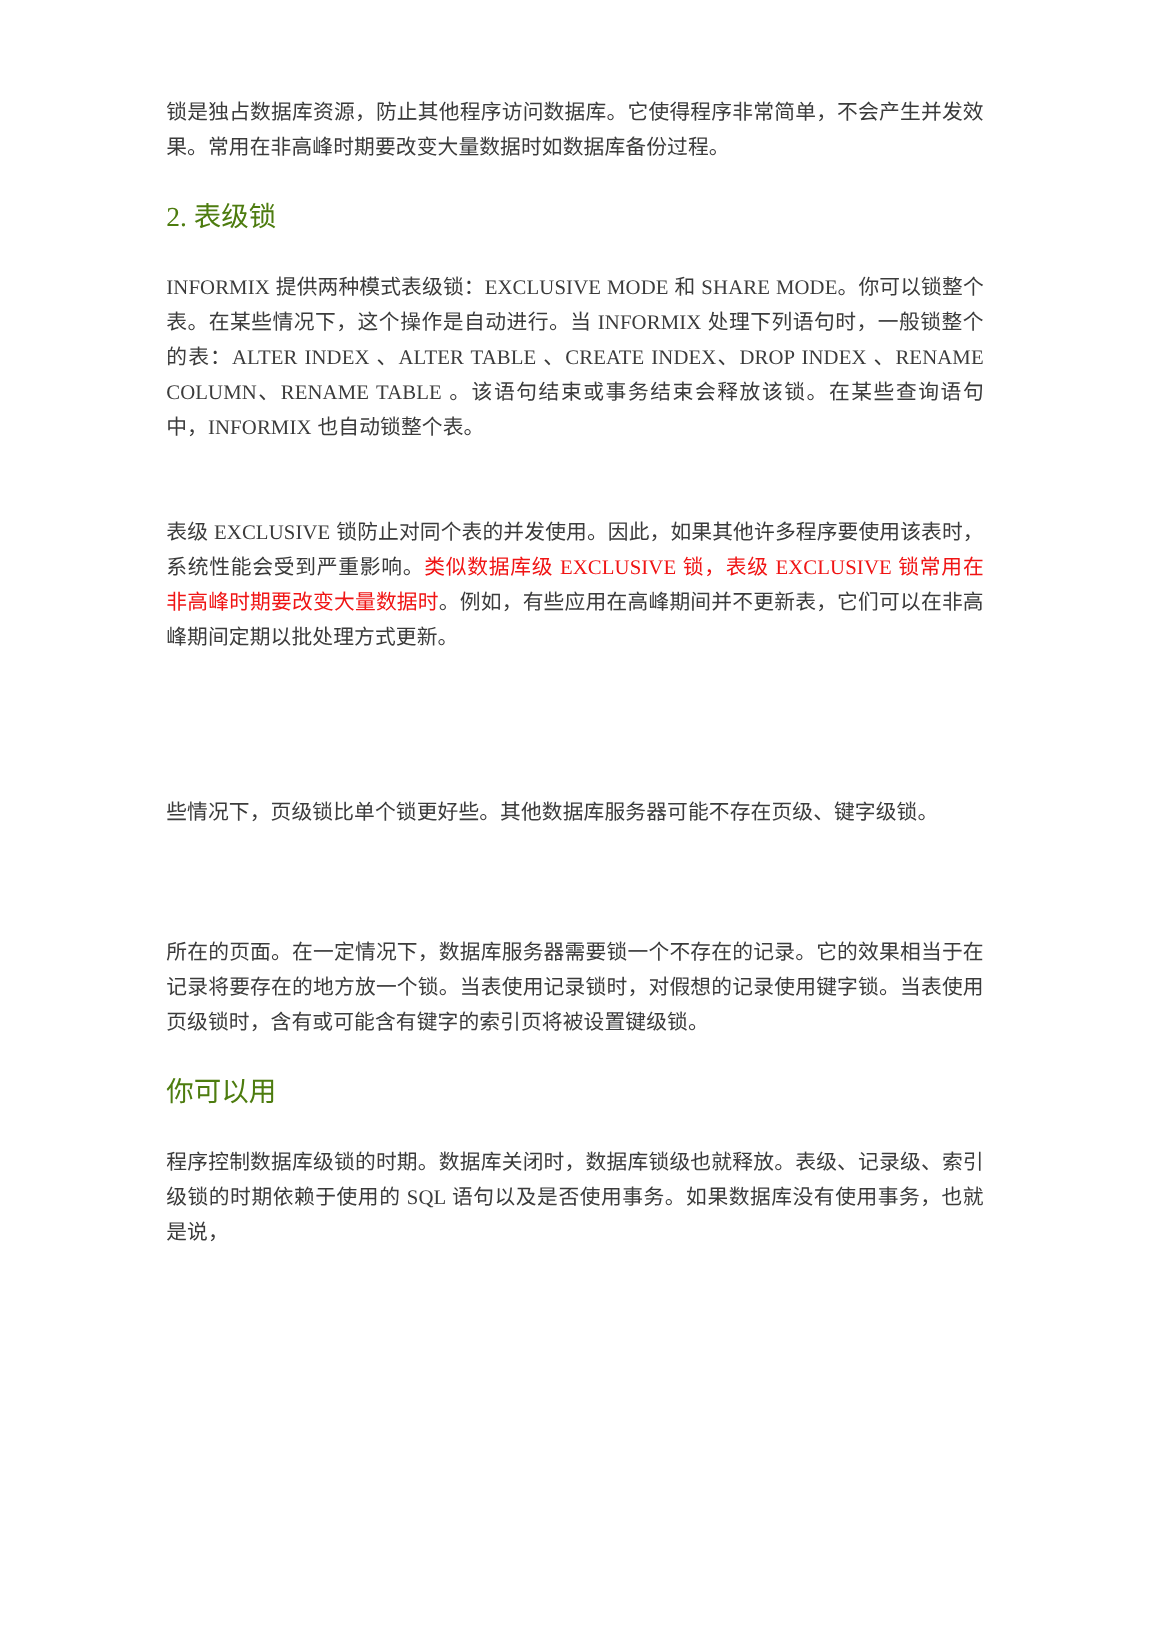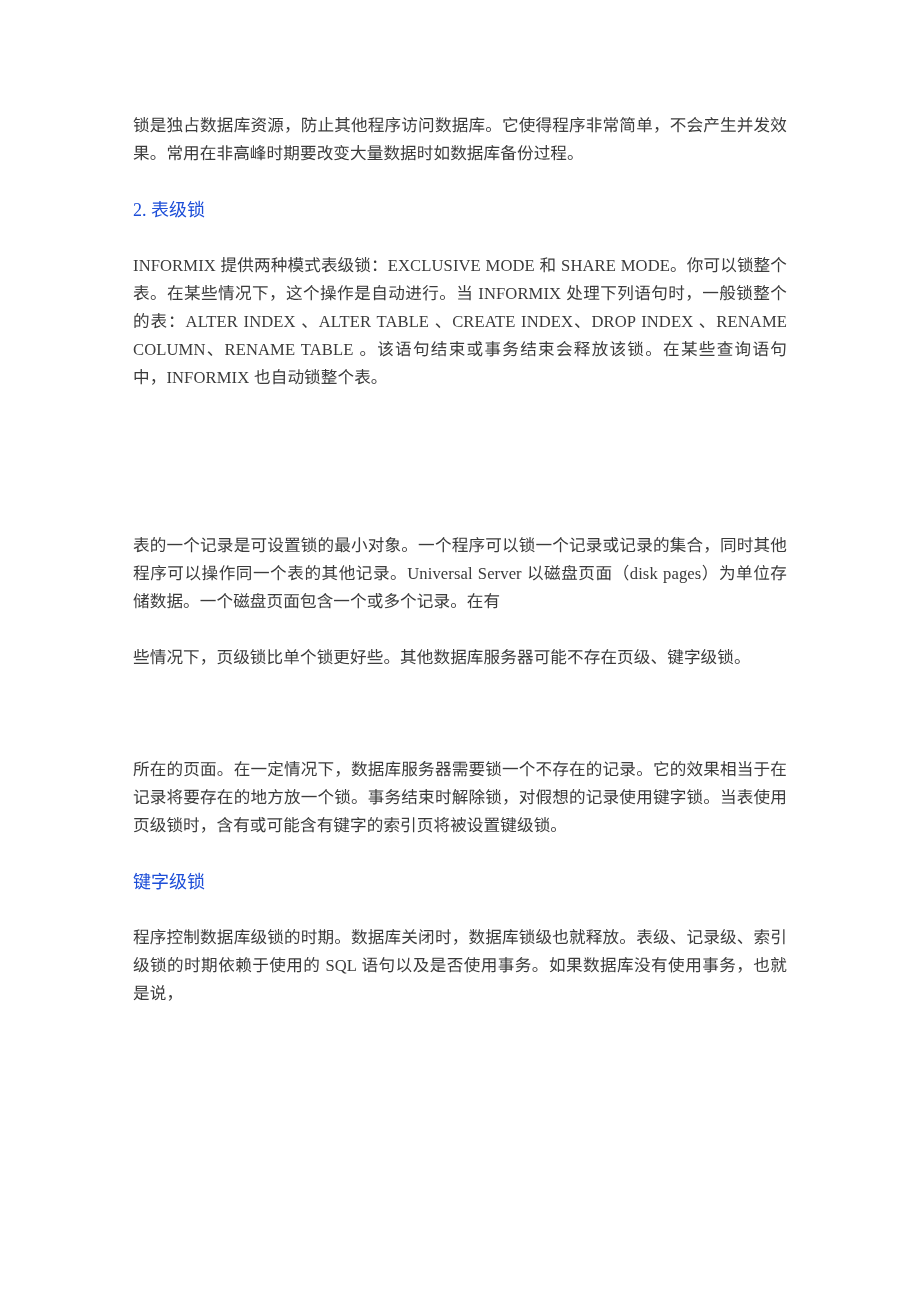--- a/index.html
+++ b/index.html
@@ -16,21 +16,21 @@
     color: #3b3b3b;
     -webkit-font-smoothing: antialiased;
   }
 
   .page {
     position: relative;
     width: 793px;
     height: 1302px;
     background: #ffffff;
     box-sizing: border-box;
-    padding: 112px 133px 0 133px;
+    padding: 76px 133px 0 133px;
   }
 
   .doc-body {
     width: 654px;
   }
 
   p.para {
     margin: 0 0 0 0;
     font-size: 16.6px;
     line-height: 28px;
@@ -39,24 +39,24 @@
     color: #3b3b3b;
     letter-spacing: 0.1px;
     word-spacing: 0.5px;
   }
 
   
   .gap-lg { height: 28px; }
 
   p.heading {
     margin: 0;
-    font-size: 18px;
+    font-size: 22px;
     line-height: 28px;
     text-align: left;
-    color: #1d4ed8;
+    color: #4d7c0f;
   }
 
   .red {
     color: #f01414;
   }
 </style>
 </head>
 <body>
 
 <div class="page">
@@ -70,47 +70,47 @@
 
     <div class="gap-lg"></div>
 
     <p class="para">INFORMIX 提供两种模式表级锁：EXCLUSIVE MODE  和 SHARE MODE。你可以锁整个表。在某些情况下，这个操作是自动进行。当 INFORMIX 处理下列语句时，一般锁整个的表：ALTER INDEX 、ALTER TABLE 、CREATE INDEX、DROP INDEX 、RENAME COLUMN、RENAME TABLE 。该语句结束或事务结束会释放该锁。在某些查询语句中，INFORMIX 也自动锁整个表。</p>
 
     <div class="gap-lg"></div>
 
 
     <div class="gap-lg"></div>
 
+    <p class="para"><span>表级 EXCLUSIVE 锁防止对同个表的并发使用。因此，如果其他许多程序要使用该表时，系统性能会受到严重影响。</span><span class="red">类似数据库级 EXCLUSIVE  锁，表级 EXCLUSIVE 锁常用在非高峰时期要改变大量数据时</span><span>。例如，有些应用在高峰期间并不更新表，它们可以在非高峰期间定期以批处理方式更新。</span></p>
 
     <div class="gap-lg"></div>
 
 
     <div class="gap-lg"></div>
 
 
     <div class="gap-lg"></div>
 
-    <p class="para">表的一个记录是可设置锁的最小对象。一个程序可以锁一个记录或记录的集合，同时其他程序可以操作同一个表的其他记录。Universal Server  以磁盘页面（disk pages）为单位存储数据。一个磁盘页面包含一个或多个记录。在有</p>
 
     <div class="gap-lg"></div>
 
     <p class="para">些情况下，页级锁比单个锁更好些。其他数据库服务器可能不存在页级、键字级锁。</p>
 
     <div class="gap-lg"></div>
 
 
     <div class="gap-lg"></div>
 
 
     <div class="gap-lg"></div>
 
-    <p class="para">所在的页面。在一定情况下，数据库服务器需要锁一个不存在的记录。它的效果相当于在记录将要存在的地方放一个锁。事务结束时解除锁，对假想的记录使用键字锁。当表使用页级锁时，含有或可能含有键字的索引页将被设置键级锁。</p>
+    <p class="para">所在的页面。在一定情况下，数据库服务器需要锁一个不存在的记录。它的效果相当于在记录将要存在的地方放一个锁。当表使用记录锁时，对假想的记录使用键字锁。当表使用页级锁时，含有或可能含有键字的索引页将被设置键级锁。</p>
 
     <div class="gap-lg"></div>
 
-    <p class="heading">键字级锁</p>
+    <p class="heading">你可以用</p>
 
     <div class="gap-lg"></div>
 
     <p class="para">程序控制数据库级锁的时期。数据库关闭时，数据库锁级也就释放。表级、记录级、索引级锁的时期依赖于使用的 SQL  语句以及是否使用事务。如果数据库没有使用事务，也就是说，</p>
 
   </div>
 </div>
 
 </body></html>

